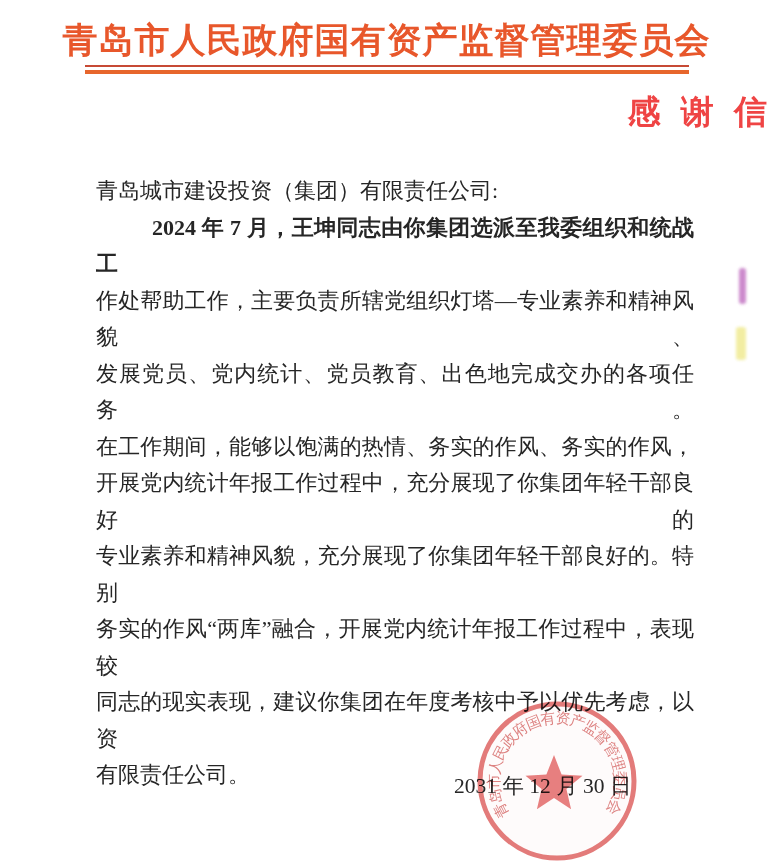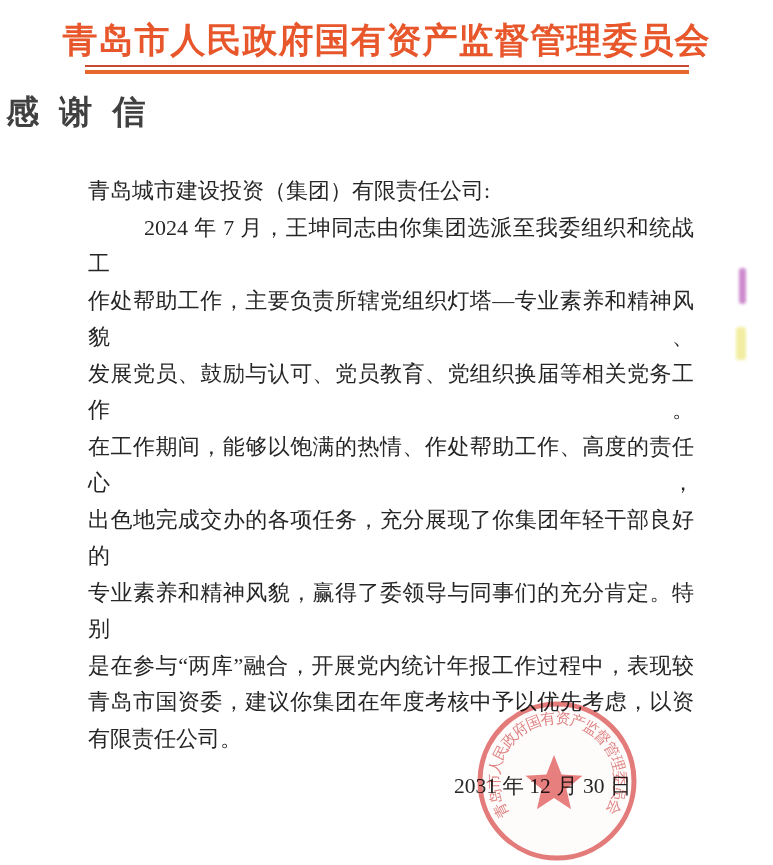--- a/index.html
+++ b/index.html
@@ -18,33 +18,33 @@
     color:#e8572b;
     letter-spacing:1px;
     white-space:nowrap;
   }
   .rule{position:absolute;left:85px;width:604px;}
   .rule-top{top:65px;height:2px;background:#c74a35;}
   .rule-bottom{top:70px;height:4px;background:#e7662c;}
   
   .letter-title{
     position:absolute;top:90px;left:0;right:0;
-    text-align:left;
-    font-size:33px;font-weight:bold;color:#404040;
+    text-align:right;
+    font-size:33px;font-weight:bold;color:#ef4444;
     letter-spacing:6px;text-indent:6px;
     white-space:nowrap;
   }
   
   .body{
     position:absolute;top:173px;left:88px;width:606px;
     font-size:22px;line-height:36.5px;color:#262626;
   }
-  .line{min-height:36.5px;}
+  .line{min-height:36.5px;margin-left:8px;}
   .justify{text-align:justify;text-align-last:justify;}
-  .indent-a{text-indent:56px;}
+  .indent-a{text-indent:56px;font-weight:bold;}
   
   .signature{
     position:absolute;top:736px;left:475px;
     font-size:21.5px;color:#262626;letter-spacing:1px;white-space:nowrap;
   }
   .date{
     position:absolute;top:771px;left:454px;
     font-size:21.5px;color:#262626;white-space:nowrap;
   }
   
@@ -66,26 +66,26 @@
   <div class="org-title">青岛市人民政府国有资产监督管理委员会</div>
   <div class="rule rule-top"></div>
   <div class="rule rule-bottom"></div>
 
   <div class="letter-title">感 谢 信</div>
 
   <div class="body">
     <div class="line">青岛城市建设投资（集团）有限责任公司:</div>
     <div class="line justify indent-a">2024 年 7 月，王坤同志由你集团选派至我委组织和统战工</div>
     <div class="line justify">作处帮助工作，主要负责所辖党组织灯塔—专业素养和精神风貌、</div>
-    <div class="line justify">发展党员、鼓励与认可、党员教育、党组织换届等相关党务工作。</div>
-    <div class="line justify">在工作期间，能够以饱满的热情、作处帮助工作、高度的责任心，</div>
-    <div class="line justify">出色地完成交办的各项任务，充分展现了你集团年轻干部良好的</div>
-    <div class="line justify">专业素养和精神风貌，赢得了委领导与同事们的充分肯定。特别</div>
-    <div class="line justify">是在参与“两库”融合，开展党内统计年报工作过程中，表现较</div>
-    <div class="line justify">青岛市国资委，建议你集团在年度考核中予以优先考虑，以资</div>
+    <div class="line justify">发展党员、党内统计、党员教育、出色地完成交办的各项任务。</div>
+    <div class="line justify">在工作期间，能够以饱满的热情、务实的作风、务实的作风，</div>
+    <div class="line justify">开展党内统计年报工作过程中，充分展现了你集团年轻干部良好的</div>
+    <div class="line justify">专业素养和精神风貌，充分展现了你集团年轻干部良好的。特别</div>
+    <div class="line justify">务实的作风“两库”融合，开展党内统计年报工作过程中，表现较</div>
+    <div class="line justify">同志的现实表现，建议你集团在年度考核中予以优先考虑，以资</div>
     <div class="line">有限责任公司。</div>
 
   </div>
 
   <div class="date">2031 年 12 月 30 日</div>
 
   <div class="seal">
     <svg viewBox="0 0 166 166" xmlns="http://www.w3.org/2000/svg">
       <circle cx="83" cy="83" r="77" fill="rgba(235,160,160,0.05)" stroke="#d9504f" stroke-width="5" opacity="0.82"></circle>
       <path id="sealArc" d="M 35.5 116.3 A 58 58 0 1 1 130.5 116.3" fill="none"></path>

